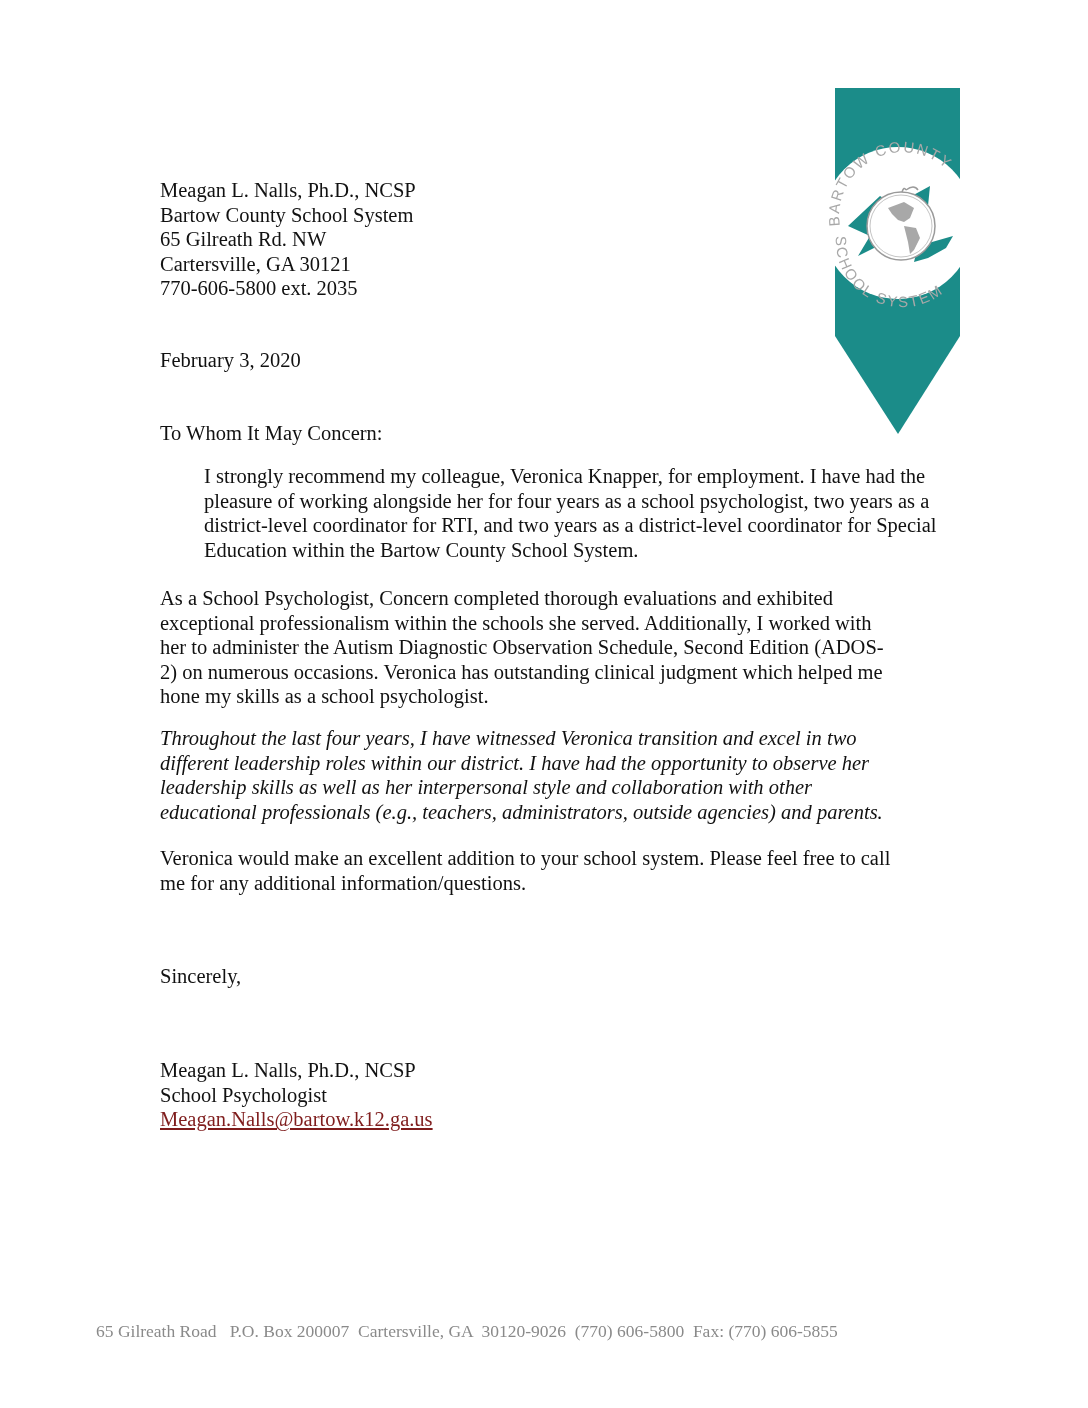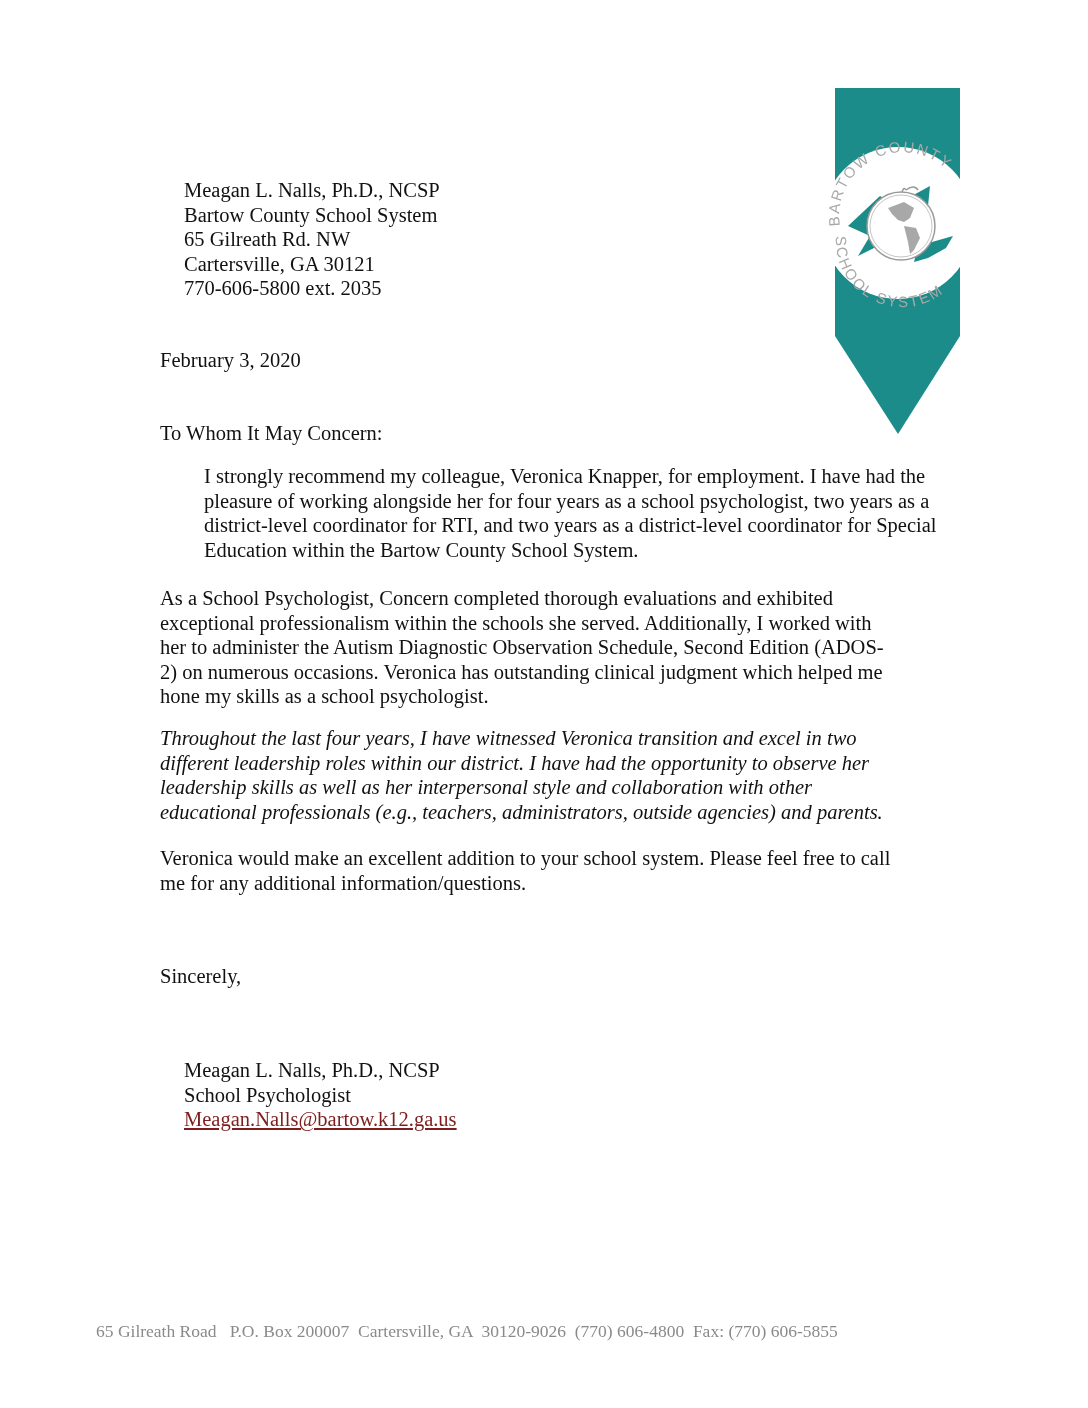--- a/index.html
+++ b/index.html
@@ -1,20 +1,20 @@
 <!DOCTYPE html>
 <html><head>
 <meta charset="utf-8">
 <style>
   html, body { margin:0; padding:0; background:#ffffff; }
   body { width:1088px; height:1408px; position:relative; overflow:hidden;
          font-family:"Liberation Serif", "DejaVu Serif", serif; color:#111; }
   .page { position:absolute; left:0; top:0; width:1088px; height:1408px; }
   .block { position:absolute; left:160px; font-size:20.5px; line-height:24.6px; }
-  .block div { white-space:nowrap;margin-left:24px; }
+  .block div { white-space:nowrap; }
   .para { position:absolute; left:160px; width:780px; font-size:20.5px; line-height:24.6px; }
   .para div { white-space:nowrap; }
   .email { color:#7f1d1d; text-decoration:underline; cursor:pointer; }
   .footer { position:absolute; left:96px; top:1321px; font-size:17.5px; color:#8a8a8a; white-space:pre; letter-spacing:0px; }
   .logo { position:absolute; left:818px; top:86px; width:170px; height:350px; }
 </style>
 </head>
 <body>
 
 <div class="page">
@@ -89,15 +89,15 @@
   </div>
 
   <div class="block" style="top:964px;">Sincerely,</div>
 
   <div class="block" style="top:1058px;">
     <div>Meagan L. Nalls, Ph.D., NCSP</div>
     <div>School Psychologist</div>
     <div class="email">Meagan.Nalls@bartow.k12.ga.us</div>
   </div>
 
-  <div class="footer">65 Gilreath Road   P.O. Box 200007  Cartersville, GA  30120-9026  (770) 606-4800  Fax: (770) 606-5855</div>
+  <div class="footer">65 Gilreath Road   P.O. Box 200007  Cartersville, GA  30120-9026  (770) 606-5800  Fax: (770) 606-5855</div>
 
 </div>
 
 </body></html>

